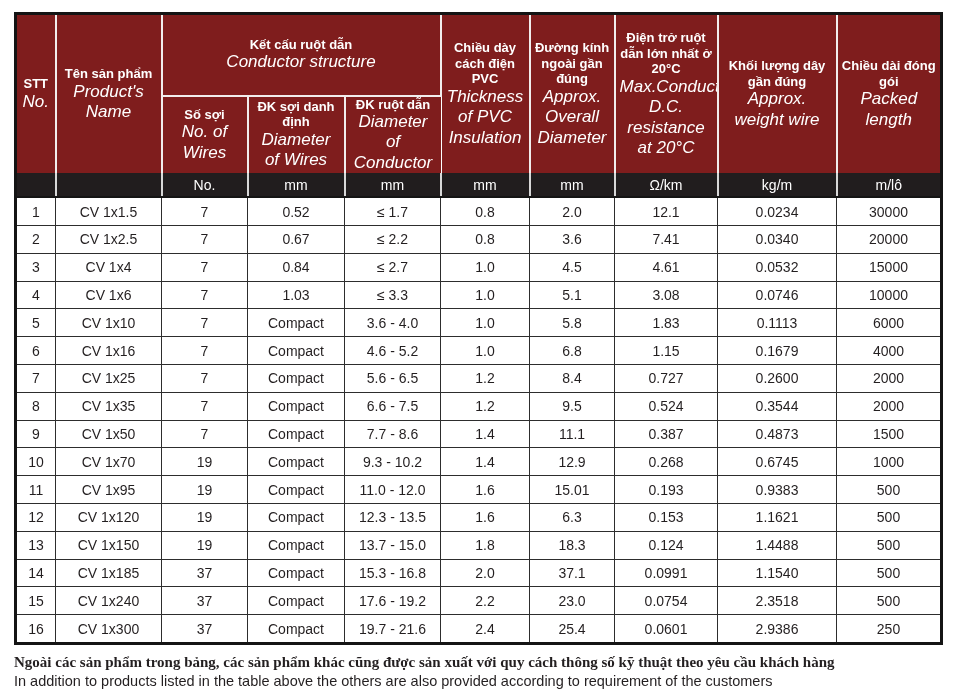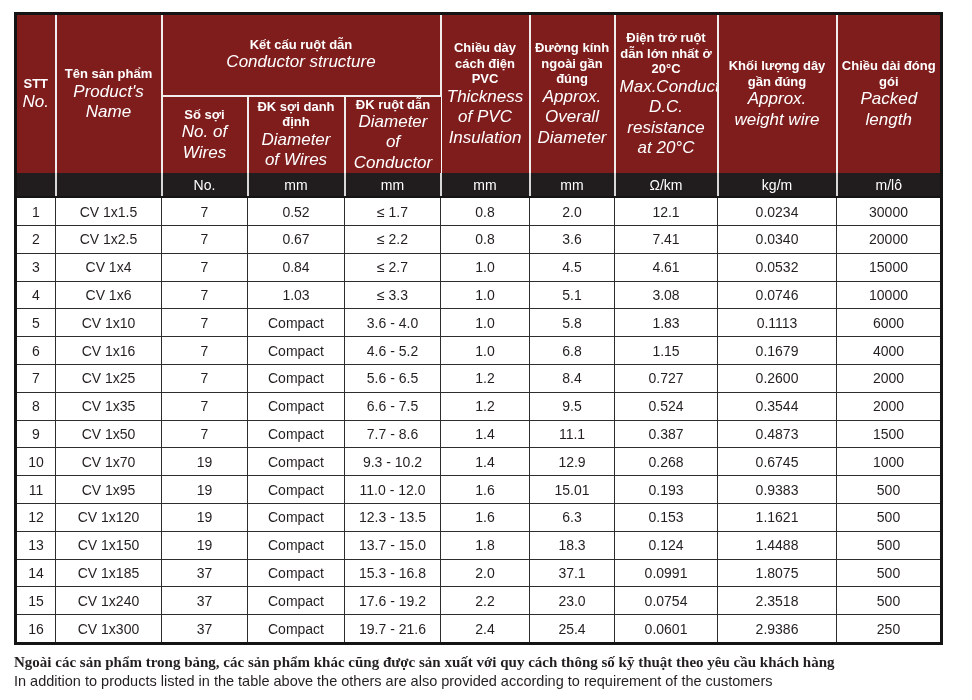--- a/index.html
+++ b/index.html
@@ -290,21 +290,21 @@
         </tr>
         <tr>
           <td>14</td>
           <td>CV 1x185</td>
           <td>37</td>
           <td>Compact</td>
           <td>15.3 - 16.8</td>
           <td>2.0</td>
           <td>37.1</td>
           <td>0.0991</td>
-          <td>1.8075</td>
+          <td>1.1540</td>
           <td>500</td>
         </tr>
         <tr>
           <td>15</td>
           <td>CV 1x240</td>
           <td>37</td>
           <td>Compact</td>
           <td>17.6 - 19.2</td>
           <td>2.2</td>
           <td>23.0</td>

